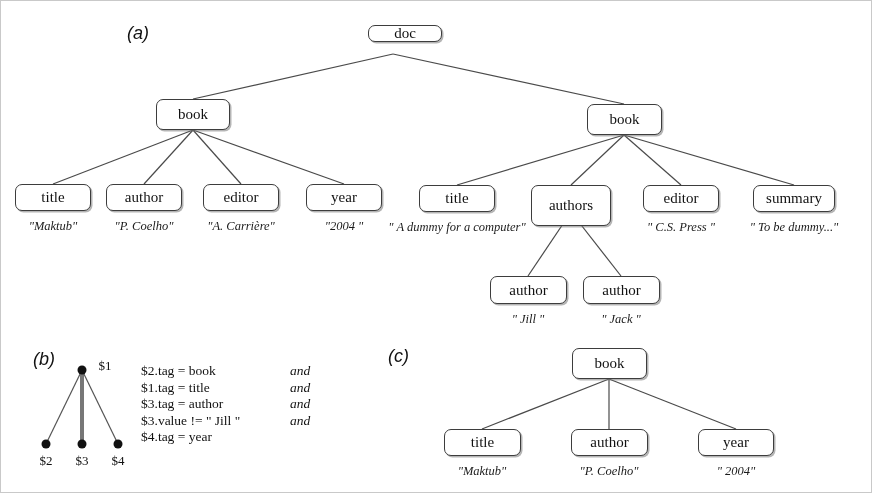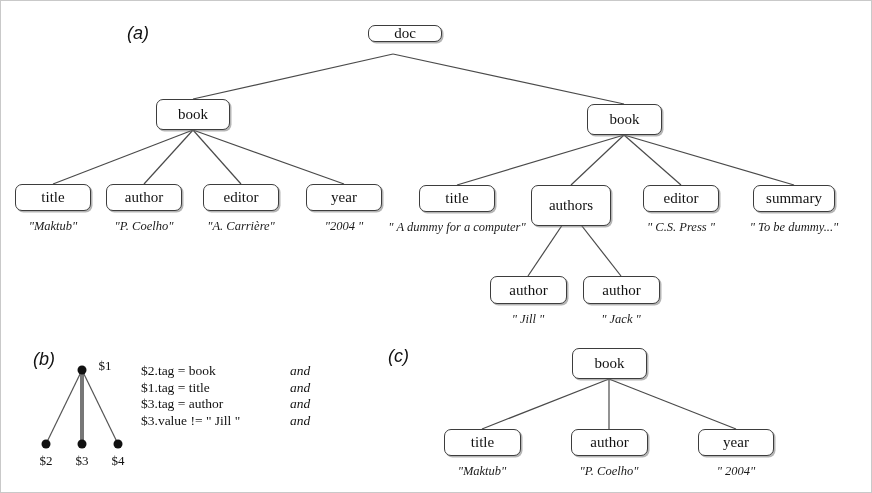--- a/index.html
+++ b/index.html
@@ -162,20 +162,23 @@
     </span>
     <span class="row">
       <span class="expr">$1.tag = title</span><span class="conj">and</span>
     </span>
     <span class="row">
       <span class="expr">$3.tag = author</span><span class="conj">and</span>
     </span>
     <span class="row">
       <span class="expr">$3.value != " Jill "</span><span class="conj">and</span>
     </span>
+    <span class="row">
+      <span class="expr">$4.tag = year</span><span class="conj"></span>
+    </span>
   </div>
 
   <div class="node" style="left:571px;top:347px;width:75px;height:31px;">book</div>
 
   <div class="node" style="left:443px;top:428px;width:77px;height:27px;">title</div>
   <div class="value" style="left:481px;top:463px;">"Maktub"</div>
 
   <div class="node" style="left:570px;top:428px;width:77px;height:27px;">author</div>
   <div class="value" style="left:608px;top:463px;">"P. Coelho"</div>
 

